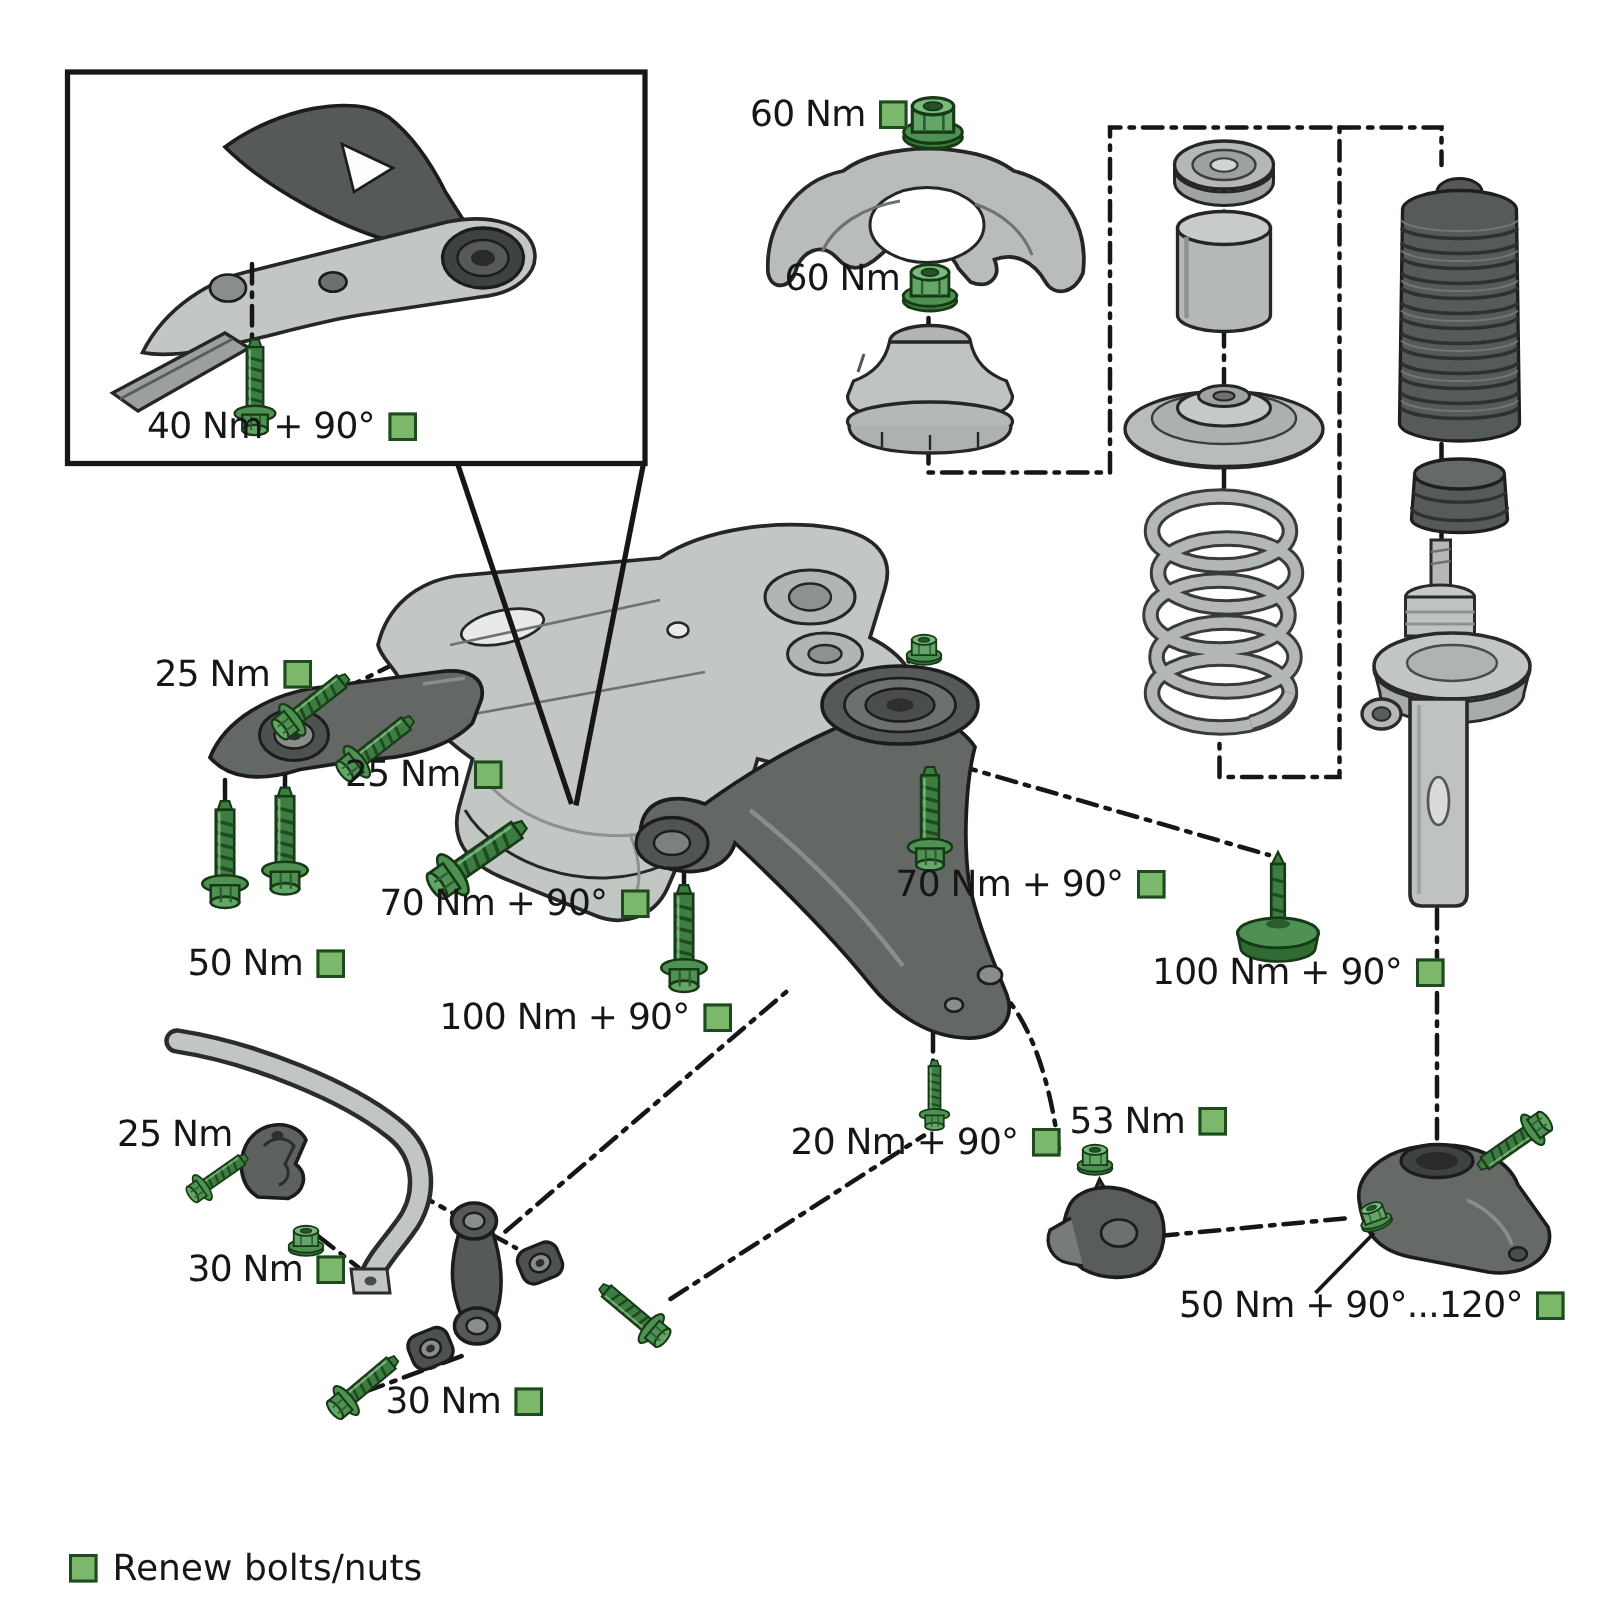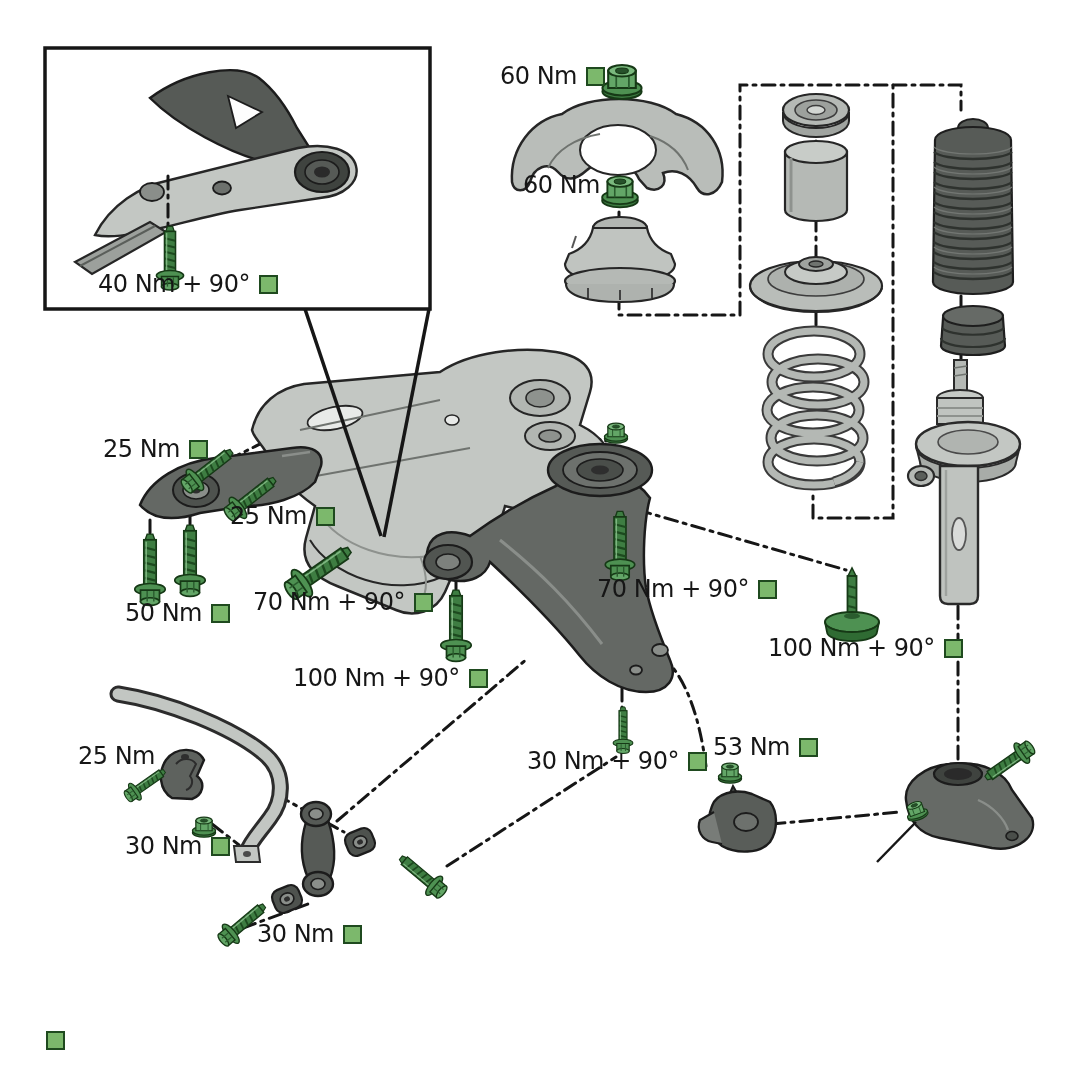--- a/index.html
+++ b/index.html
@@ -335,21 +335,21 @@
       <span class="txt">60 Nm</span>
     </div>
   <div class="lbl" style="left:103px;top:437px">
       <span class="txt">25 Nm</span>
       <span class="sq"></span>
     </div>
   <div class="lbl" style="left:230px;top:504px">
       <span class="txt">25 Nm</span>
       <span class="sq"></span>
     </div>
-  <div class="lbl" style="left:125px;top:601px">
+  <div class="lbl" style="left:125px;top:630px">
       <span class="txt">50 Nm</span>
       <span class="sq"></span>
     </div>
   <div class="lbl" style="left:253px;top:590px">
       <span class="txt">70 Nm + 90°</span>
       <span class="sq"></span>
     </div>
   <div class="lbl" style="left:597px;top:577px">
       <span class="txt">70 Nm + 90°</span>
       <span class="sq"></span>
@@ -363,29 +363,34 @@
       <span class="sq"></span>
     </div>
   <div class="lbl" style="left:78px;top:744px">
       <span class="txt">25 Nm</span>
     </div>
   <div class="lbl" style="left:125px;top:834px">
       <span class="txt">30 Nm</span>
       <span class="sq"></span>
     </div>
   <div class="lbl" style="left:527px;top:749px">
-      <span class="txt">30 Nm + 90°</span>
+      <span class="txt">20 Nm + 90°</span>
       <span class="sq"></span>
     </div>
   <div class="lbl" style="left:713px;top:735px">
       <span class="txt">53 Nm</span>
       <span class="sq"></span>
     </div>
   <div class="lbl" style="left:257px;top:922px">
       <span class="txt">30 Nm</span>
       <span class="sq"></span>
     </div>
+  <div class="lbl" style="left:786px;top:858px">
+      <span class="txt">50 Nm + 90°...120°</span>
+      <span class="sq"></span>
+    </div>
 
   <div class="legend" style="left:46px;top:1031px">
     <span class="sq"></span>
+    <span class="txt">Renew bolts/nuts</span>
   </div>
 
 </div>
 
 </body></html>

